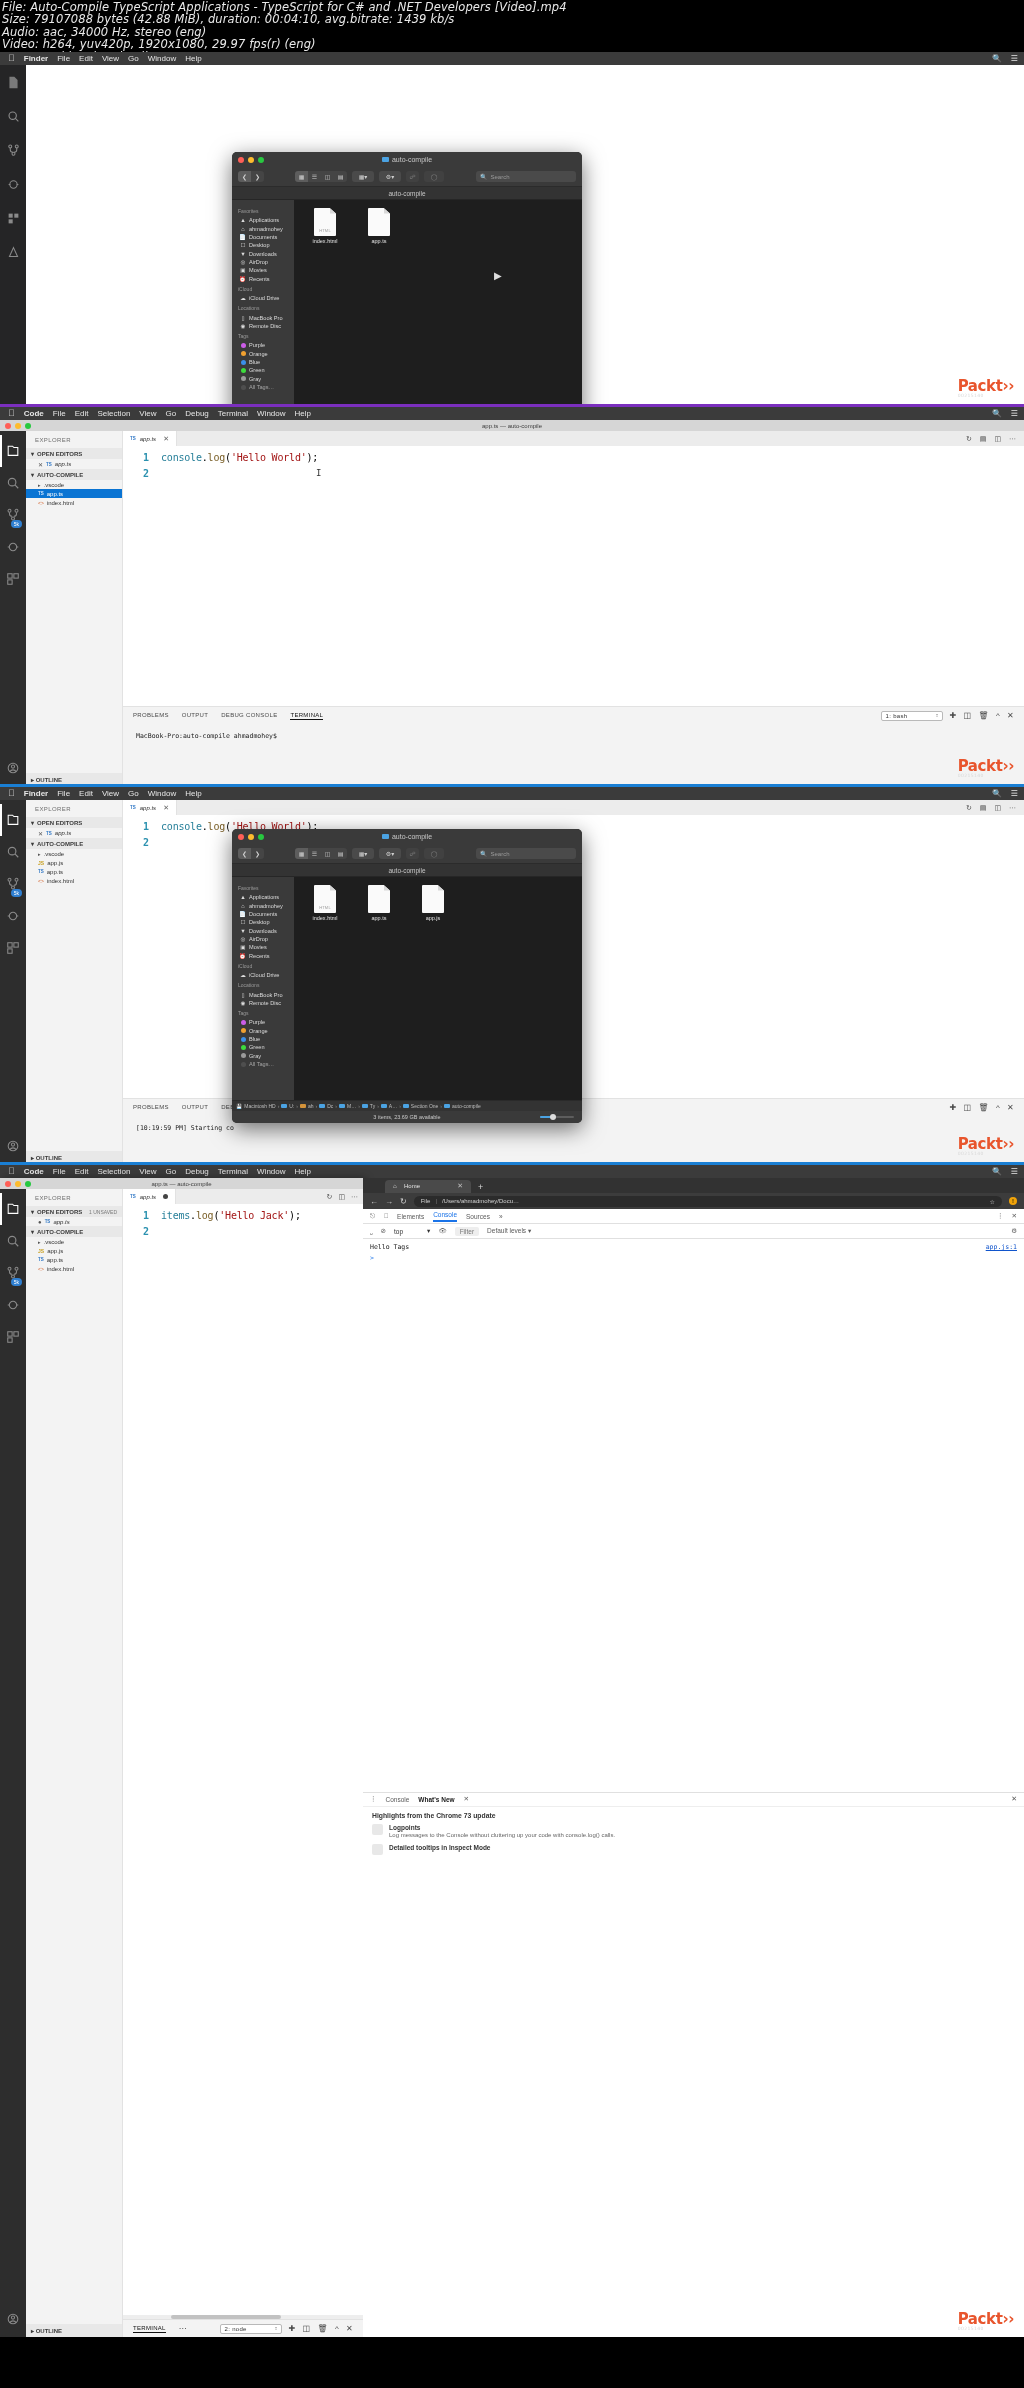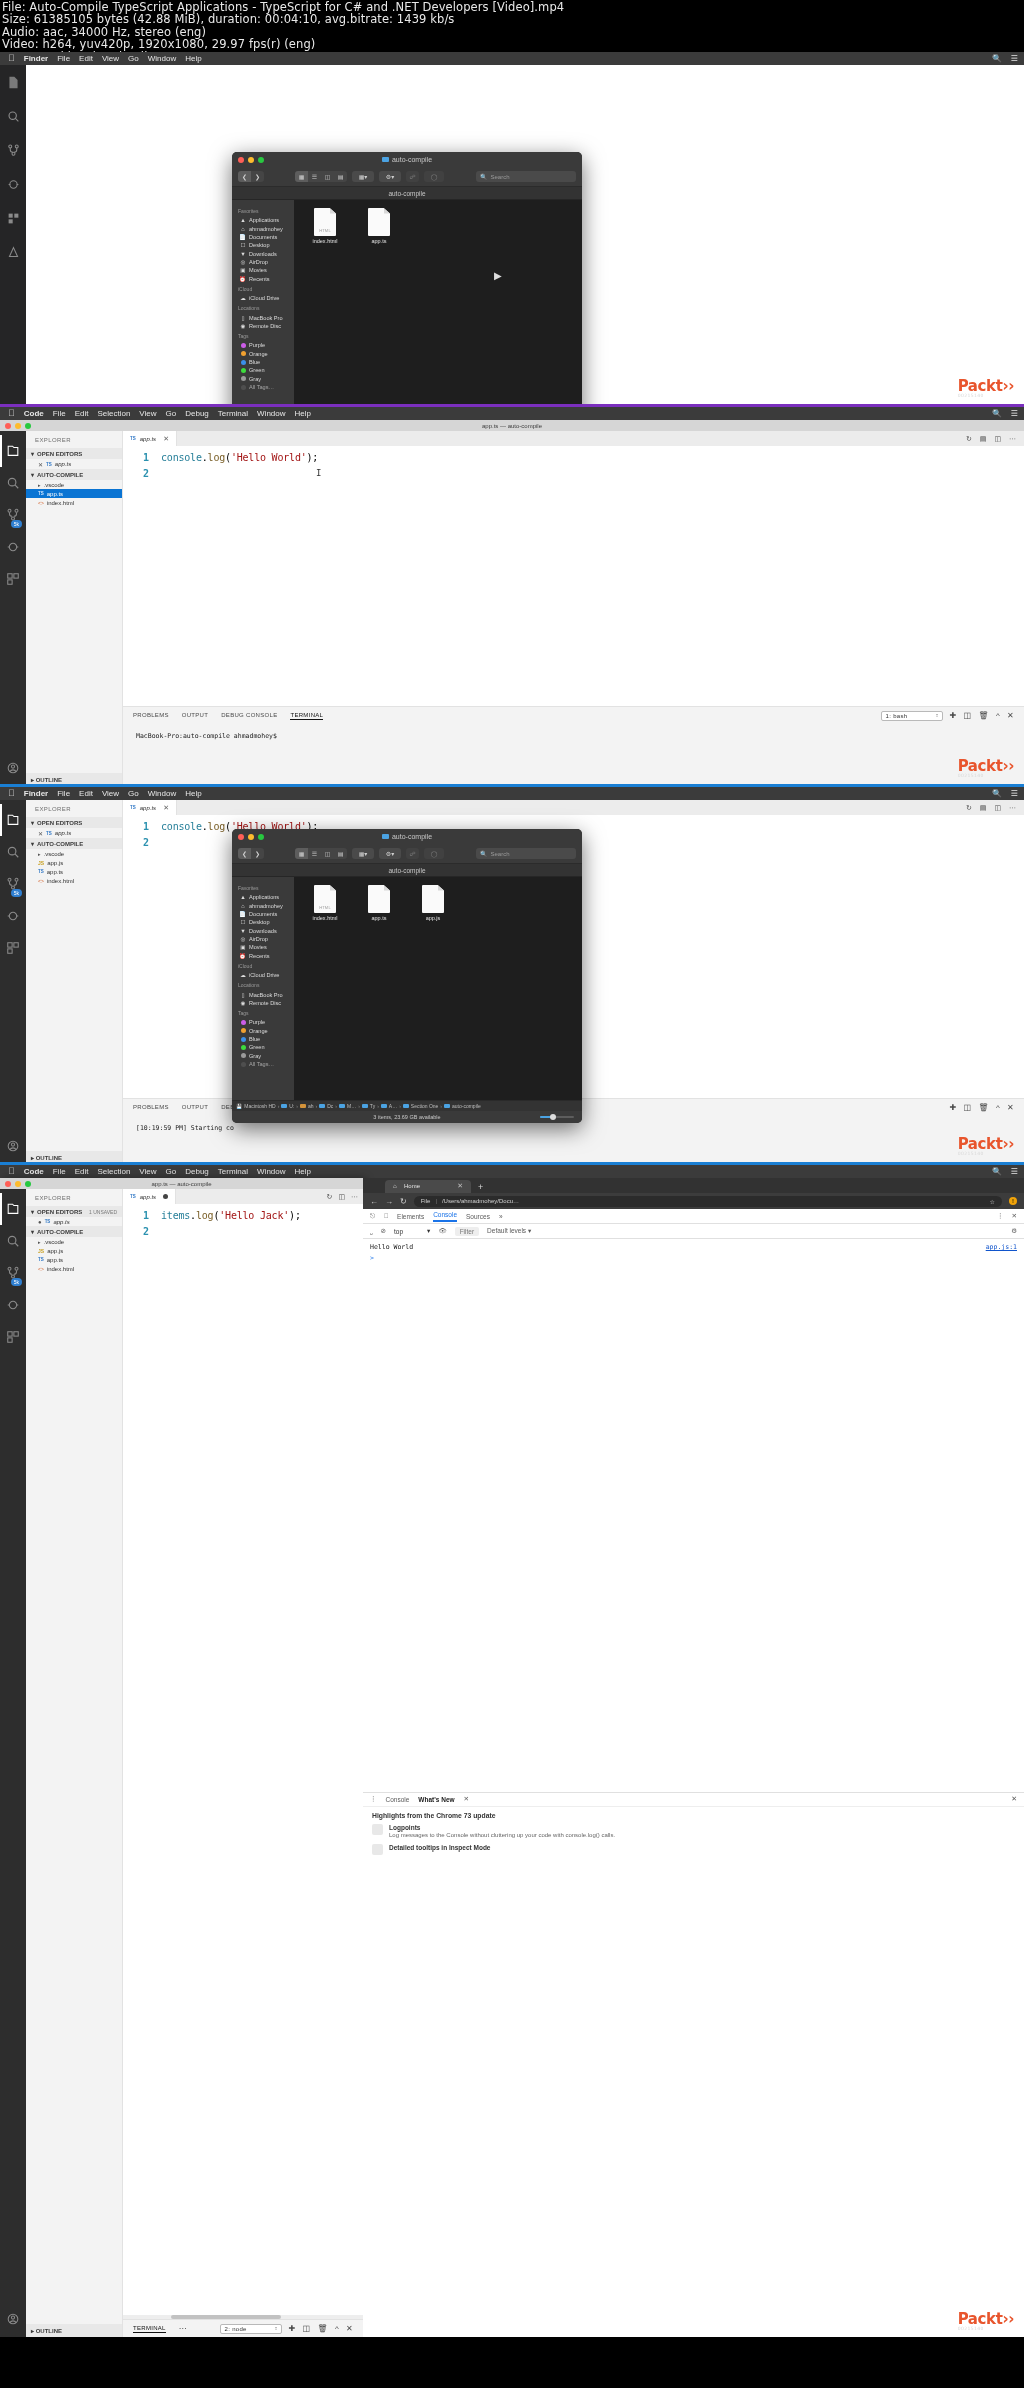--- a/index.html
+++ b/index.html
@@ -12,21 +12,21 @@
   }
   
   .meta {
     background: #000; color: #e9e9e9;
     font-family: "DejaVu Sans", sans-serif;
     font-size: 11.5px; line-height: 12.4px;
     padding: 1px 2px 2px 2px;
     height: 52px;
     white-space: nowrap;
   }
-  .meta div { letter-spacing: .1px; }
+  .meta div { letter-spacing: .1px; font-style: italic; }
 
   
   .panel { position: relative; width: 1024px; overflow: hidden; }
 
   
   .macbar {
     height: 13px; background: #3b3b3b; color: #e6e6e6;
     display: flex; align-items: center; gap: 9px;
     padding: 0 8px; font-size: 8px; position: relative;
   }
@@ -302,21 +302,21 @@
   .dd-item .tt { font-weight: bold; font-size: 6.5px; }
   .dd-item .dd { color: #666; font-size: 6px; line-height: 8px; }
   .hscroll { height: 4px; background: #eee; position: relative; }
   .hscroll .thumb { position:absolute; left: 20%; width: 46%; height: 4px; background: #c2c2c2; border-radius: 2px;}
 </style>
 </head>
 <body>
 
 <div class="meta">
   <div>File: Auto-Compile TypeScript Applications - TypeScript for C# and .NET Developers [Video].mp4</div>
-  <div>Size: 61385105 bytes (42.88 MiB), duration: 00:04:10, avg.bitrate: 1439 kb/s</div>
+  <div>Size: 79107088 bytes (42.88 MiB), duration: 00:04:10, avg.bitrate: 1439 kb/s</div>
   <div>Audio: aac, 34000 Hz, stereo (eng)</div>
   <div>Video: h264, yuv420p, 1920x1080, 29.97 fps(r) (eng)</div>
   <div>Generated by Thumbnail me</div>
 </div>
 
 <div class="panel" id="panel1">
 
   <div class="macbar">
     <span class="apple"></span>
     <span class="mi bold">Finder</span>
@@ -1197,21 +1197,21 @@
             <span>top</span>
             <span>▾</span>
           </span>
         <span>👁</span>
         <span class="dt-filter">Filter</span>
         <span><span>Default levels</span> ▾</span>
         <span style="margin-left:auto">⚙</span>
       </div>
       <div class="dt-console" style="height:44px">
         <div class="dt-line">
-          <span>Hello World</span>
+          <span>Hello Tags</span>
           <span class="dt-src">app.js:1</span>
         </div>
         <div class="dt-prompt">&gt;</div>
       </div>
       <div class="dt-drawer" style="flex:1">
         <div class="dd-head">
           <span>⋮</span>
           <span class="t">Console</span>
           <span class="t active">What's New</span>
           <span>✕</span>

